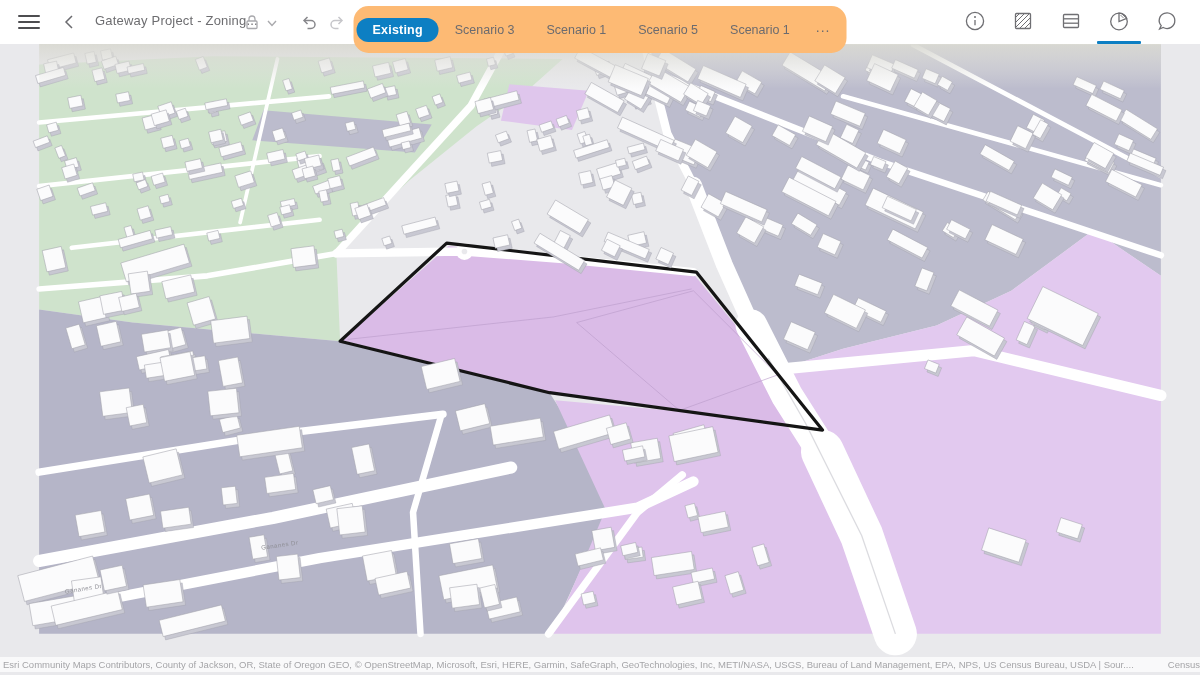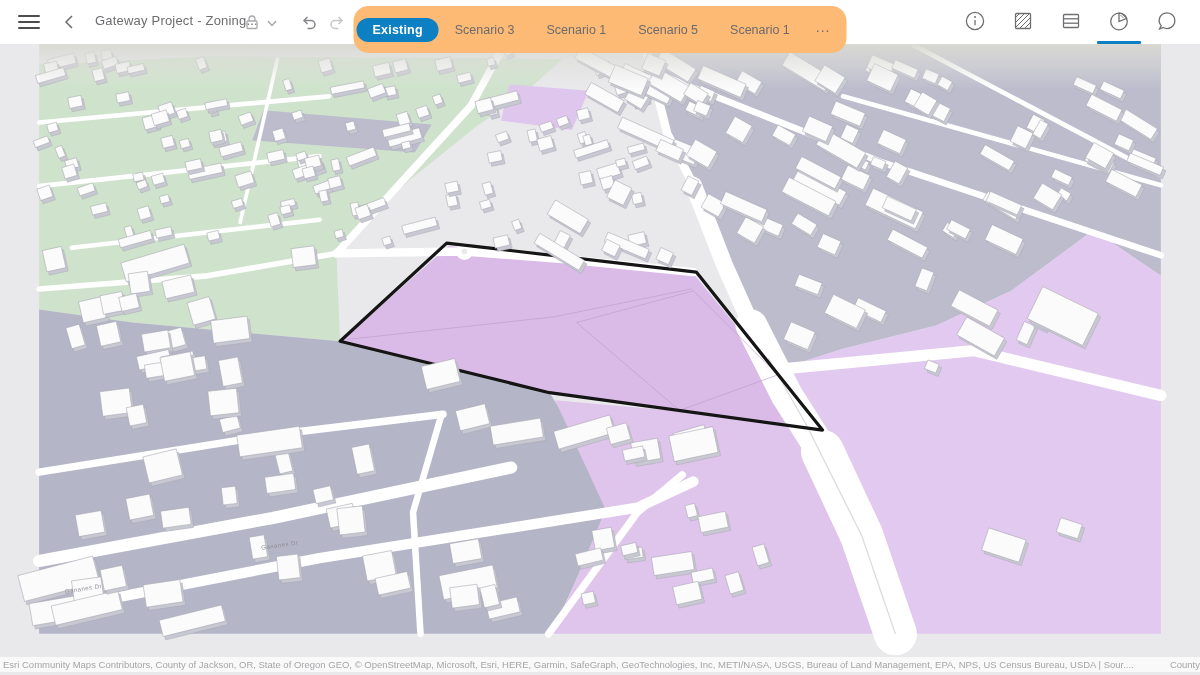--- a/index.html
+++ b/index.html
@@ -783,16 +783,16 @@
       <rect x="0" y="44" width="1200" height="48" fill="url(#hz)"></rect>
       <g id="g-labels">
           <text x="28" y="632" fill="#8f8f96" font-size="6.5" letter-spacing="0.5" transform="rotate(-9 28 632)">Gananes Dr</text>
           <text x="238" y="585" fill="#8f8f96" font-size="6.5" letter-spacing="0.5" transform="rotate(-8 238 585)">Gananes Dr</text>
         </g>
     </svg>
   </div>
 
   <div id="attrib">
     <span class="atext">Esri Community Maps Contributors, County of Jackson, OR, State of Oregon GEO, © OpenStreetMap, Microsoft, Esri, HERE, Garmin, SafeGraph, GeoTechnologies, Inc, METI/NASA, USGS, Bureau of Land Management, EPA, NPS, US Census Bureau, USDA | Sour....</span>
-    <span class="aright">County</span>
+    <span class="aright">Census</span>
   </div>
 
 </div>
 
 </body></html>

